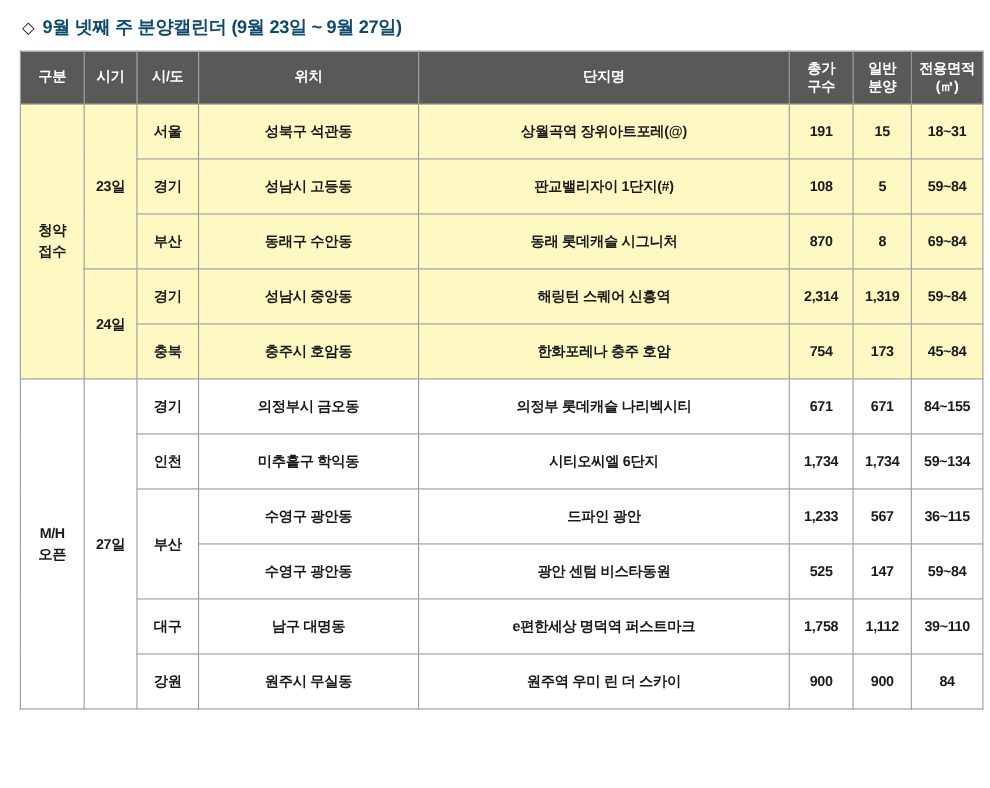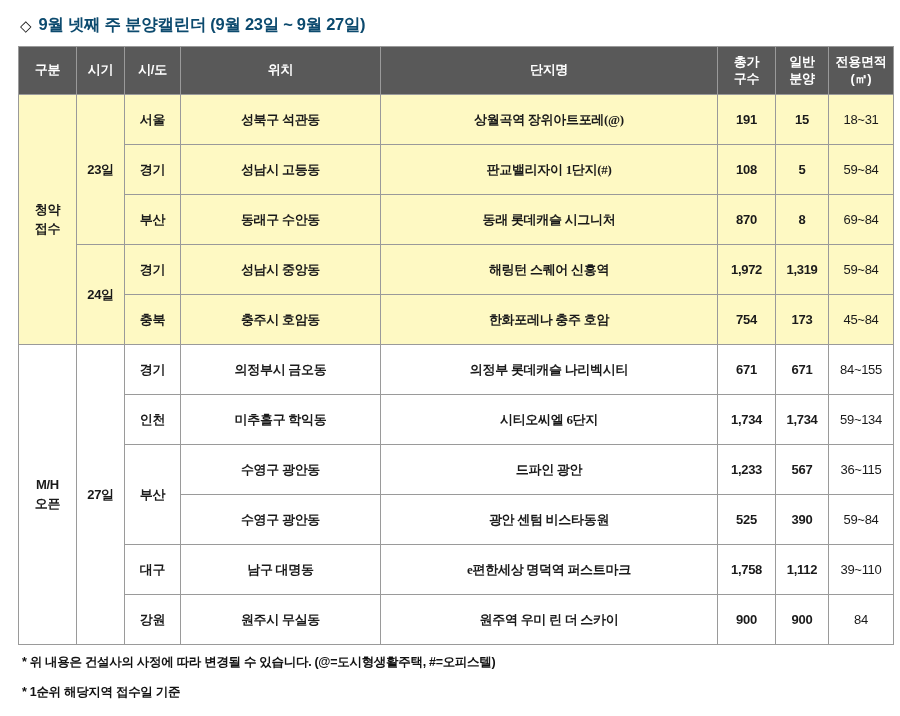--- a/index.html
+++ b/index.html
@@ -91,28 +91,27 @@
     font-weight: bold;
     font-size: 13.5px;
   }
   td.sido {
     font-weight: bold;
     font-size: 13.5px;
   }
   td.loc, td.name {
     font-weight: bold;
     font-size: 13.5px;
-    font-family: Liberation Serif, serif;
   }
   td.num {
     font-weight: bold;
     font-size: 13px;
   }
   td.area {
-    font-weight: normal;
+    font-weight: bold;
     font-size: 13px;
   }
   .thick-top td, .thick-top th {
     border-top: 2px solid #555;
   }
   .notes {
     margin: 9px 0 0 4px;
   }
   .note {
     font-size: 12.5px;
@@ -203,21 +202,21 @@
         <td class="name shade"><span>동래 롯데캐슬 시그니처</span></td>
         <td class="num shade"><span>870</span></td>
         <td class="num shade"><span>8</span></td>
         <td class="area shade"><span>69~84</span></td>
       </tr>
       <tr>
         <td class="sigi shade" rowspan="2"><span>24일</span></td>
         <td class="sido shade"><span>경기</span></td>
         <td class="loc shade"><span>성남시 중앙동</span></td>
         <td class="name shade"><span>해링턴 스퀘어 신흥역</span></td>
-        <td class="num shade"><span>1,972</span></td>
+        <td class="num shade"><span>2,314</span></td>
         <td class="num shade"><span>1,319</span></td>
         <td class="area shade"><span>59~84</span></td>
       </tr>
       <tr>
         <td class="sido shade"><span>충북</span></td>
         <td class="loc shade"><span>충주시 호암동</span></td>
         <td class="name shade"><span>한화포레나 충주 호암</span></td>
         <td class="num shade"><span>754</span></td>
         <td class="num shade"><span>173</span></td>
         <td class="area shade"><span>45~84</span></td>
@@ -249,21 +248,21 @@
         <td class="loc"><span>수영구 광안동</span></td>
         <td class="name"><span>드파인 광안</span></td>
         <td class="num"><span>1,233</span></td>
         <td class="num"><span>567</span></td>
         <td class="area"><span>36~115</span></td>
       </tr>
       <tr>
         <td class="loc"><span>수영구 광안동</span></td>
         <td class="name"><span>광안 센텀 비스타동원</span></td>
         <td class="num"><span>525</span></td>
-        <td class="num"><span>390</span></td>
+        <td class="num"><span>147</span></td>
         <td class="area"><span>59~84</span></td>
       </tr>
       <tr>
         <td class="sido"><span>대구</span></td>
         <td class="loc"><span>남구 대명동</span></td>
         <td class="name"><span>e편한세상 명덕역 퍼스트마크</span></td>
         <td class="num"><span>1,758</span></td>
         <td class="num"><span>1,112</span></td>
         <td class="area"><span>39~110</span></td>
       </tr>
@@ -272,18 +271,14 @@
         <td class="loc"><span>원주시 무실동</span></td>
         <td class="name"><span>원주역 우미 린 더 스카이</span></td>
         <td class="num"><span>900</span></td>
         <td class="num"><span>900</span></td>
         <td class="area"><span>84</span></td>
       </tr>
 
     </tbody>
   </table>
 
-  <div class="notes">
-    <div class="note">* 위 내용은 건설사의 사정에 따라 변경될 수 있습니다. (@=도시형생활주택, #=오피스텔)</div>
-    <div class="note">* 1순위 해당지역 접수일 기준</div>
-  </div>
 
 </div>
 
 </body></html>

